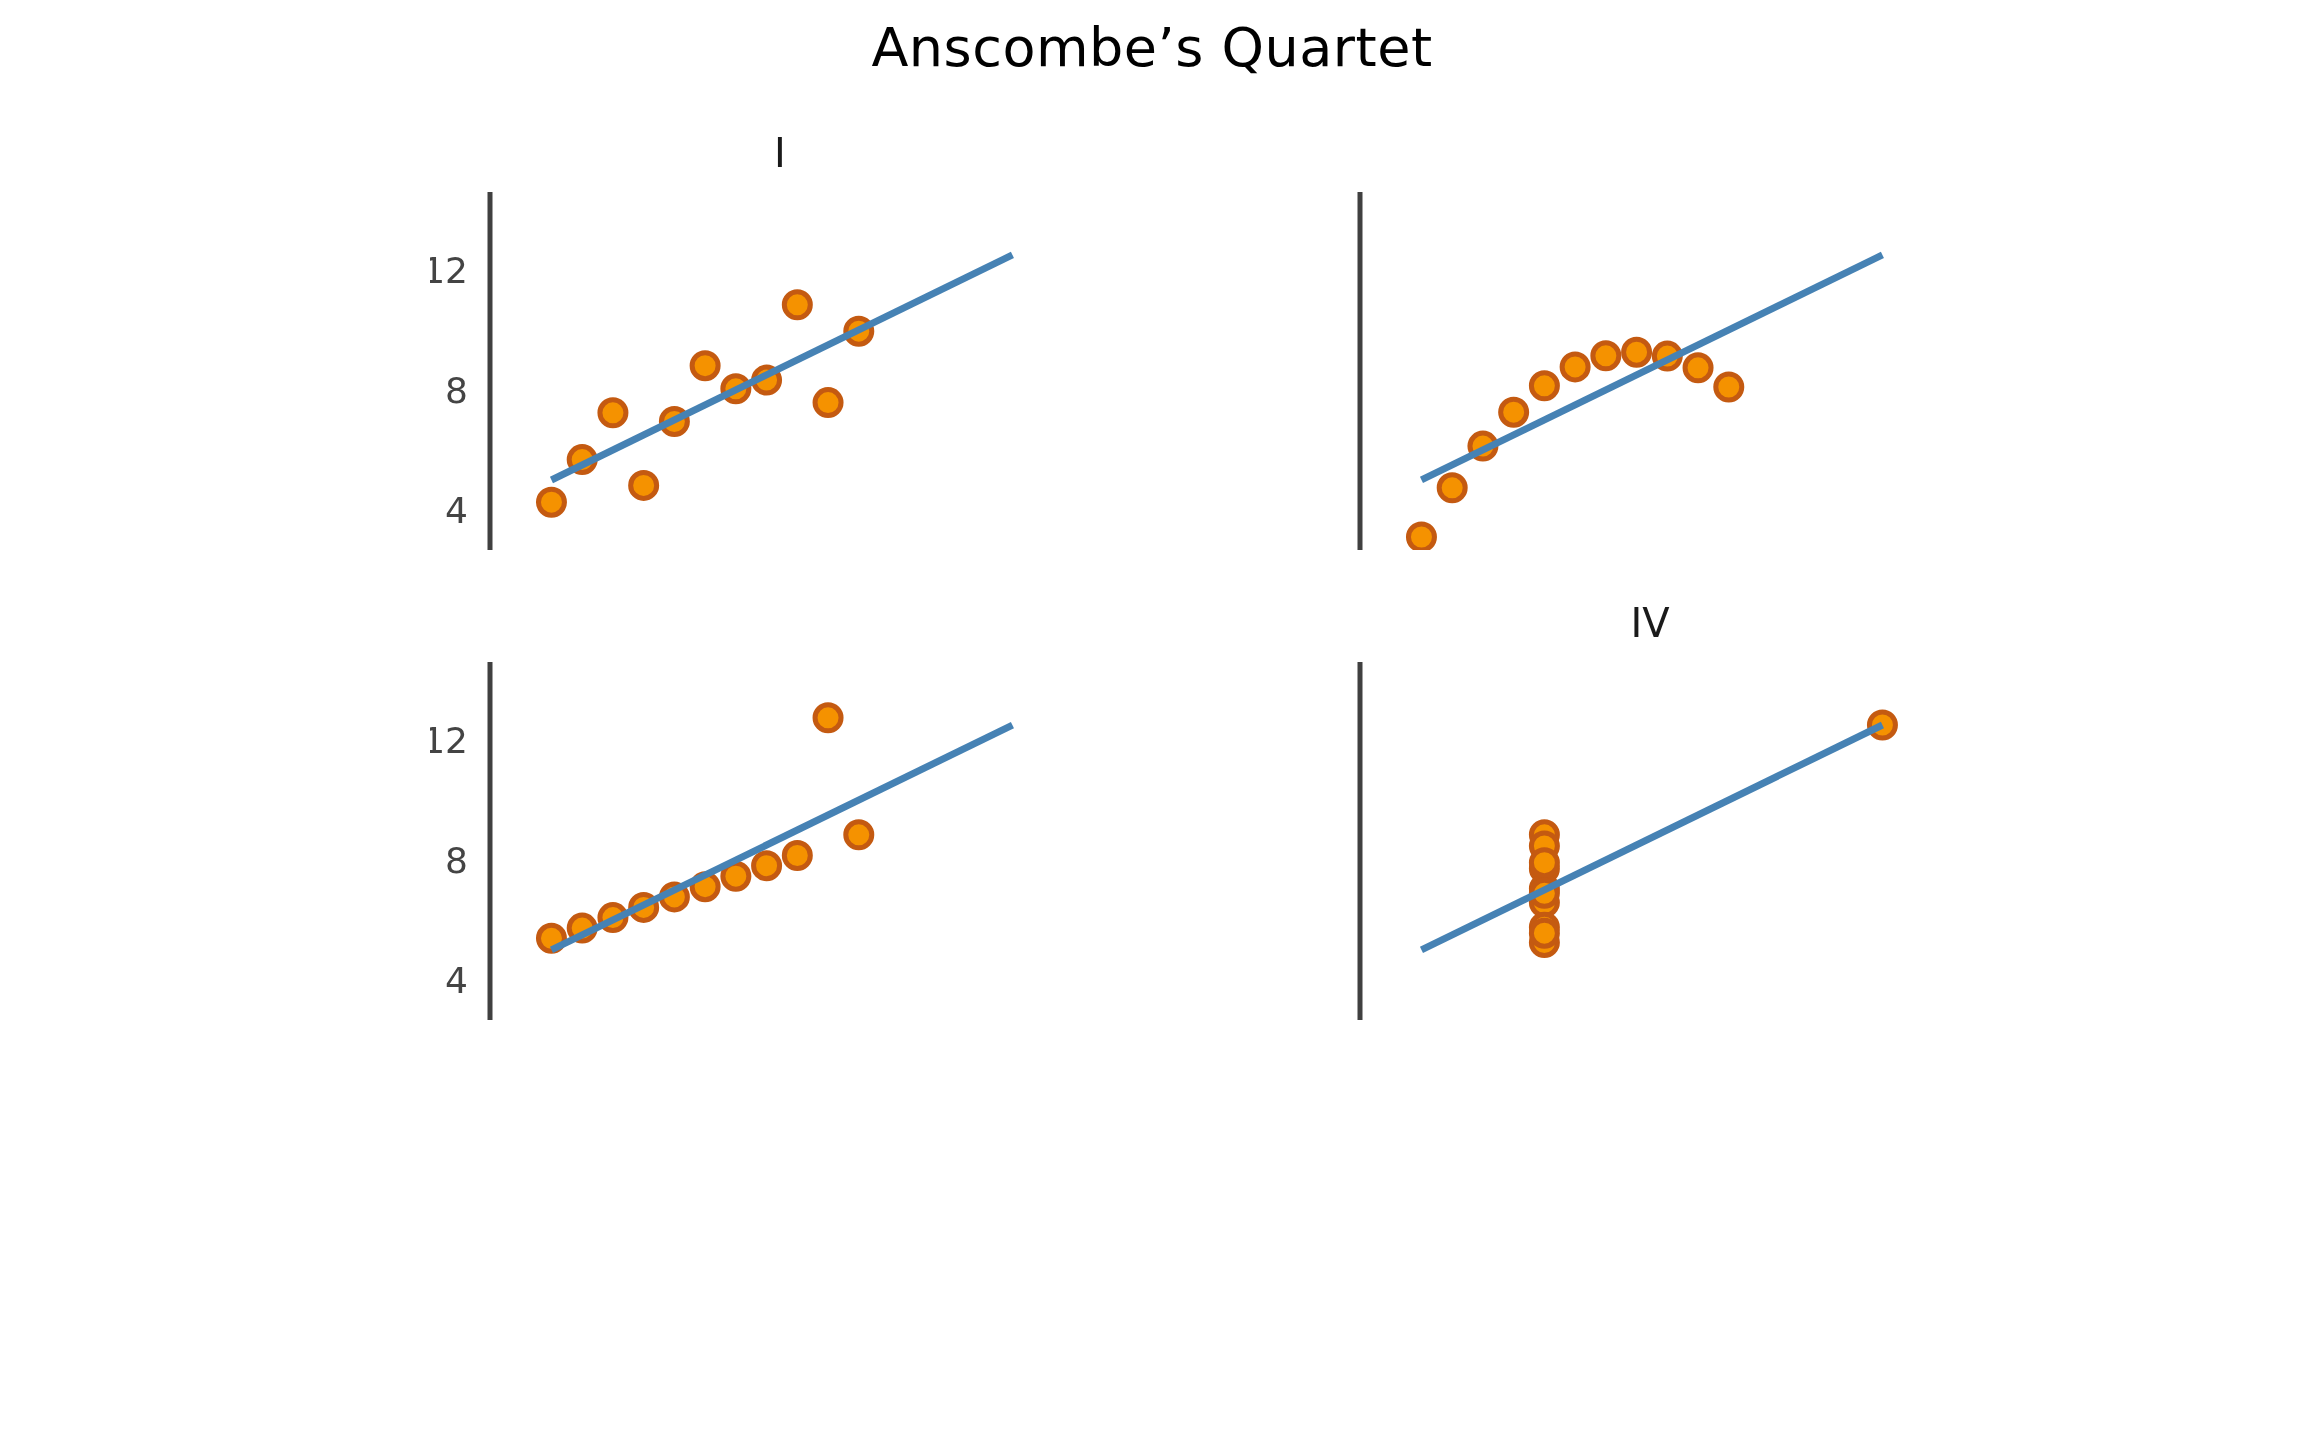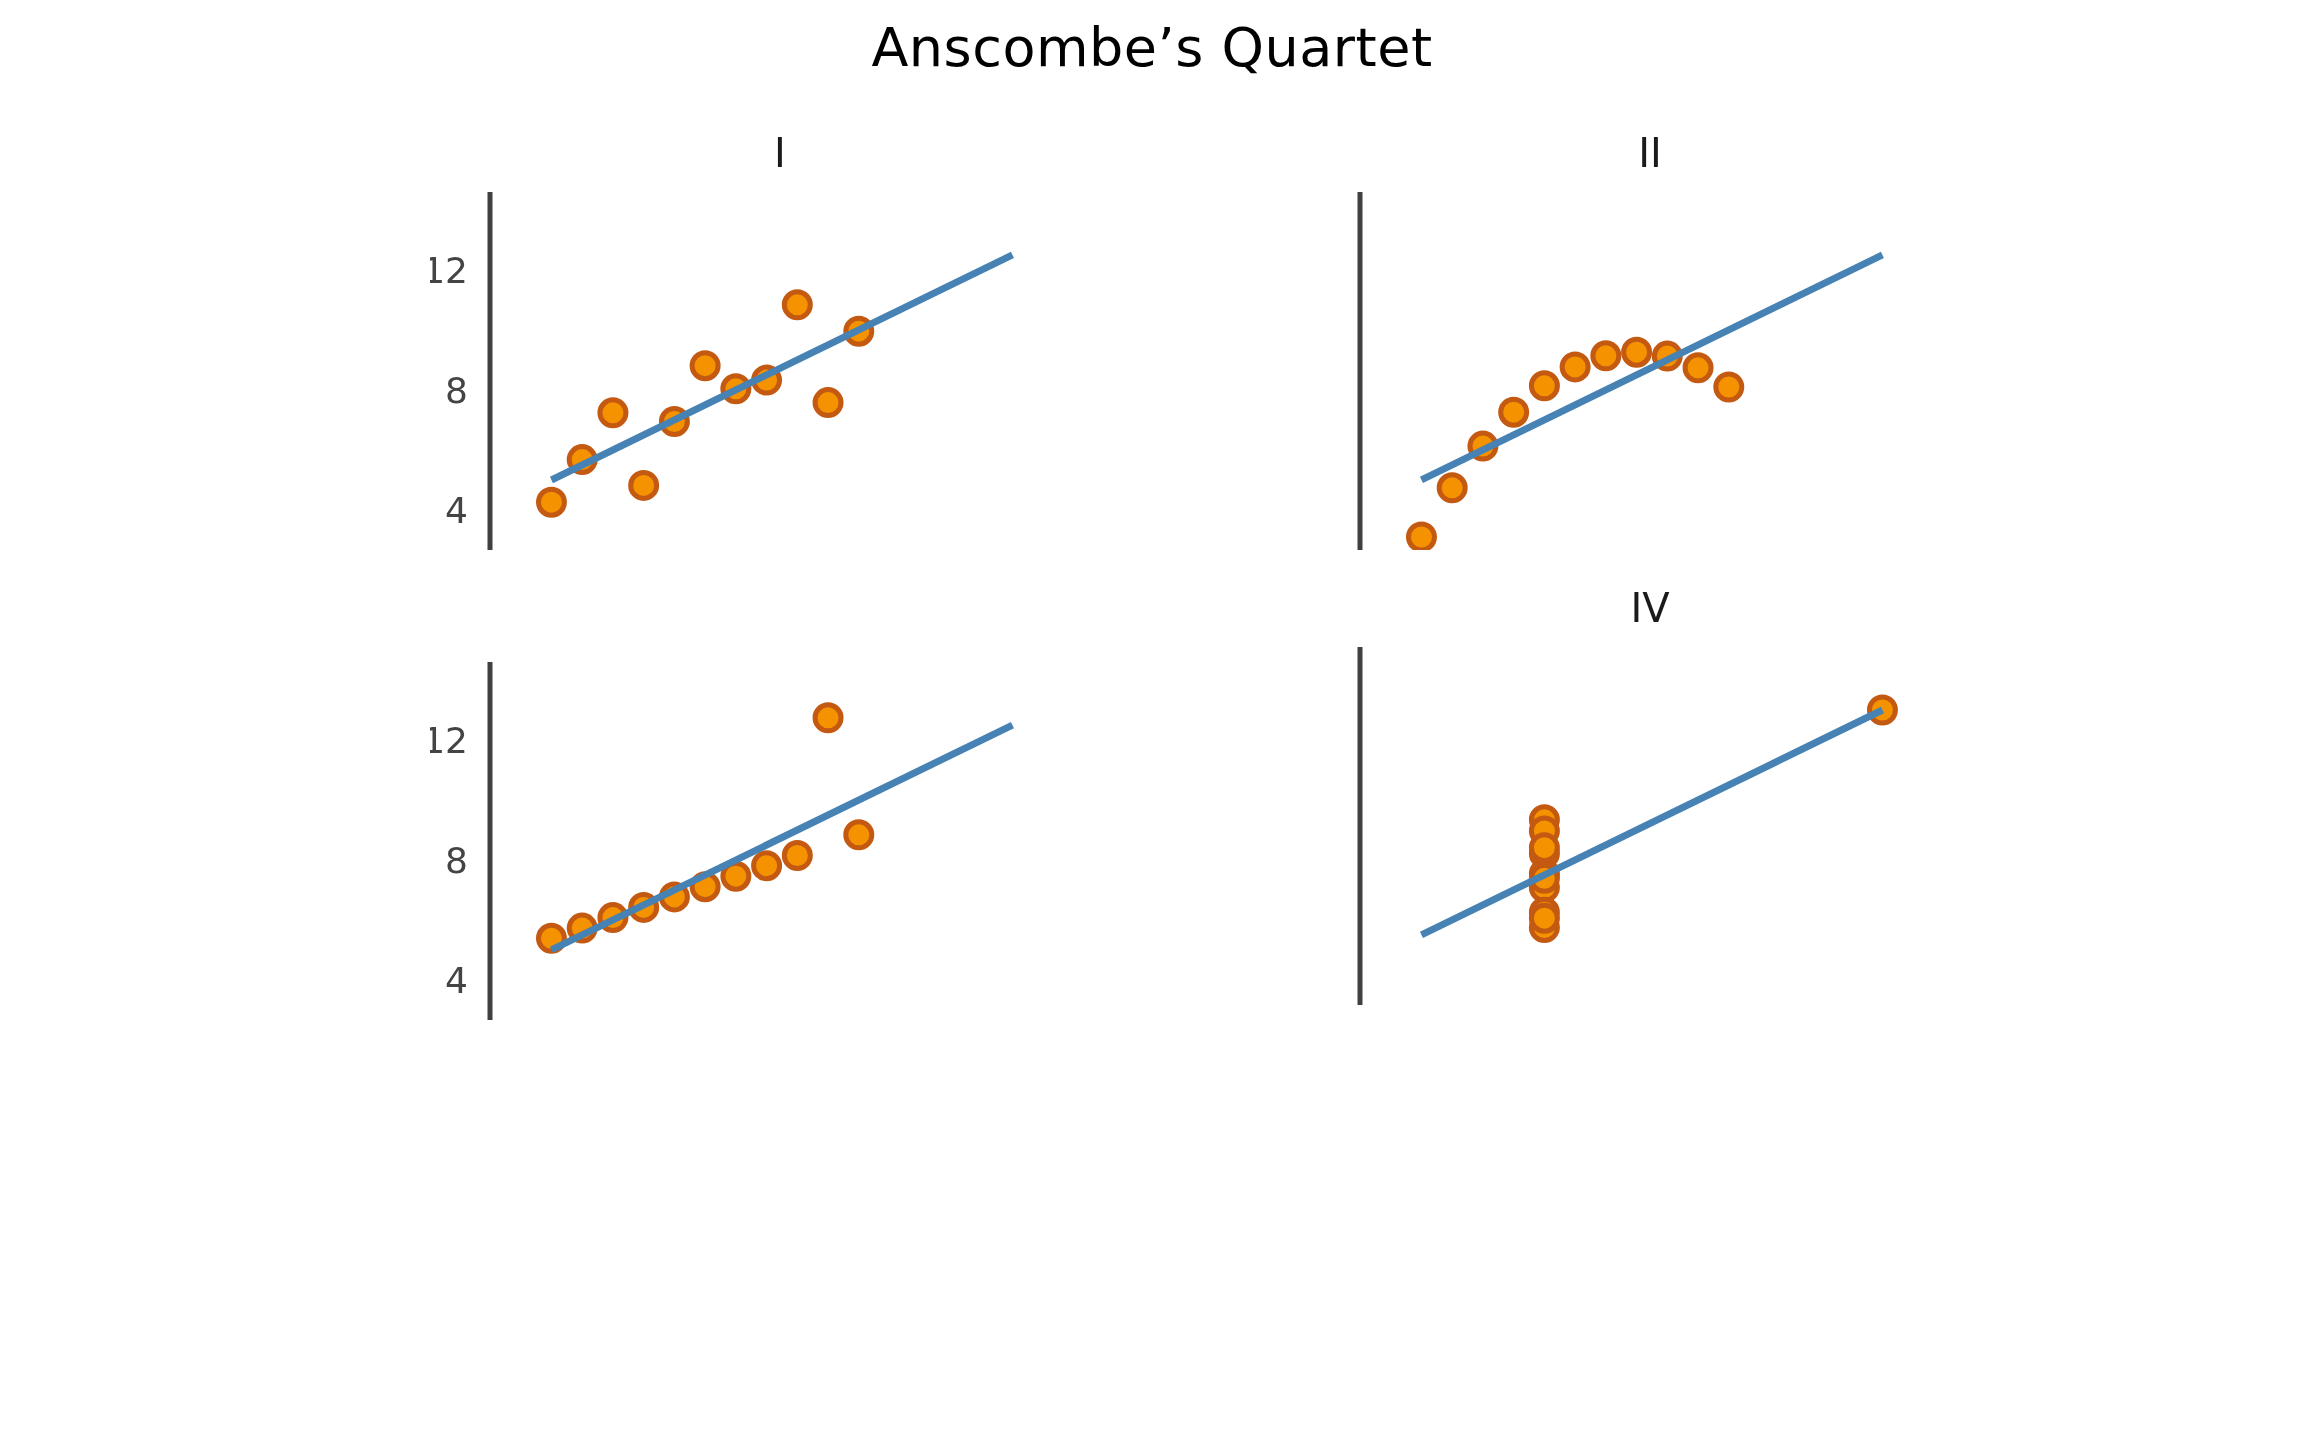--- a/index.html
+++ b/index.html
@@ -92,21 +92,20 @@
             <circle cx="182.9268292682927" cy="230.79999999999998" r="13" fill="#F59200" stroke="#C45A11" stroke-width="5"></circle>
             <circle cx="121.46341463414635" cy="320.20000000000005" r="13" fill="#F59200" stroke="#C45A11" stroke-width="5"></circle>
             <circle cx="367.3170731707317" cy="122.79999999999995" r="13" fill="#F59200" stroke="#C45A11" stroke-width="5"></circle>
             <circle cx="213.65853658536585" cy="303.4" r="13" fill="#F59200" stroke="#C45A11" stroke-width="5"></circle>
             <circle cx="152.1951219512195" cy="277.6" r="13" fill="#F59200" stroke="#C45A11" stroke-width="5"></circle>
           </g>
           <line x1="121.46341463414635" y1="297.985" x2="582.4390243902438" y2="72.94000000000005" stroke="#4682B4" stroke-width="7" stroke-linecap="butt"></line>
         </svg>
       </div>
       <div class="panel" style="left: 1300px; top: 20px; width: 700px; height: 420px;">
-        <div class="panel-title">II</div>
         <svg class="plot-svg" width="700" height="368">
           <line x1="60" y1="10" x2="60" y2="400" stroke="#404040" stroke-width="5"></line>
           <line x1="60" y1="400" x2="690" y2="400" stroke="#404040" stroke-width="5"></line>
           <g>
             <circle cx="305.8536585365854" cy="173.79999999999998" r="13" fill="#F59200" stroke="#C45A11" stroke-width="5"></circle>
             <circle cx="244.390243902439" cy="203.79999999999995" r="13" fill="#F59200" stroke="#C45A11" stroke-width="5"></circle>
             <circle cx="398.0487804878049" cy="185.79999999999998" r="13" fill="#F59200" stroke="#C45A11" stroke-width="5"></circle>
             <circle cx="275.1219512195122" cy="184.9" r="13" fill="#F59200" stroke="#C45A11" stroke-width="5"></circle>
             <circle cx="336.5853658536585" cy="170.2" r="13" fill="#F59200" stroke="#C45A11" stroke-width="5"></circle>
             <circle cx="428.780487804878" cy="205" r="13" fill="#F59200" stroke="#C45A11" stroke-width="5"></circle>
@@ -139,21 +138,21 @@
             <circle cx="428.780487804878" cy="182.79999999999998" r="13" fill="#F59200" stroke="#C45A11" stroke-width="5"></circle>
             <circle cx="182.9268292682927" cy="265.6" r="13" fill="#F59200" stroke="#C45A11" stroke-width="5"></circle>
             <circle cx="121.46341463414635" cy="286.3" r="13" fill="#F59200" stroke="#C45A11" stroke-width="5"></circle>
             <circle cx="367.3170731707317" cy="203.49999999999997" r="13" fill="#F59200" stroke="#C45A11" stroke-width="5"></circle>
             <circle cx="213.65853658536585" cy="255.39999999999998" r="13" fill="#F59200" stroke="#C45A11" stroke-width="5"></circle>
             <circle cx="152.1951219512195" cy="276.09999999999997" r="13" fill="#F59200" stroke="#C45A11" stroke-width="5"></circle>
           </g>
           <line x1="121.46341463414635" y1="297.961" x2="582.4390243902438" y2="73.096" stroke="#4682B4" stroke-width="7" stroke-linecap="butt"></line>
         </svg>
       </div>
-      <div class="panel" style="left: 1300px; top: 475px; width: 700px; height: 420px;">
+      <div class="panel" style="left: 1300px; top: 490px; width: 700px; height: 420px;">
         <div class="panel-title">IV</div>
         <svg class="plot-svg" width="700" height="368">
           <line x1="60" y1="10" x2="60" y2="400" stroke="#404040" stroke-width="5"></line>
           <line x1="60" y1="400" x2="690" y2="400" stroke="#404040" stroke-width="5"></line>
           <text class="tick xtick" x="152.1951219512195" y="452" fill="#444444">5</text>
           <text class="tick xtick" x="305.8536585365854" y="452" fill="#444444">10</text>
           <text class="tick xtick" x="459.5121951219512" y="452" fill="#444444">15</text>
           <text class="tick xtick" x="613.170731707317" y="452" fill="#444444">20</text>
           <g>
             <circle cx="244.390243902439" cy="250.6" r="13" fill="#F59200" stroke="#C45A11" stroke-width="5"></circle>

